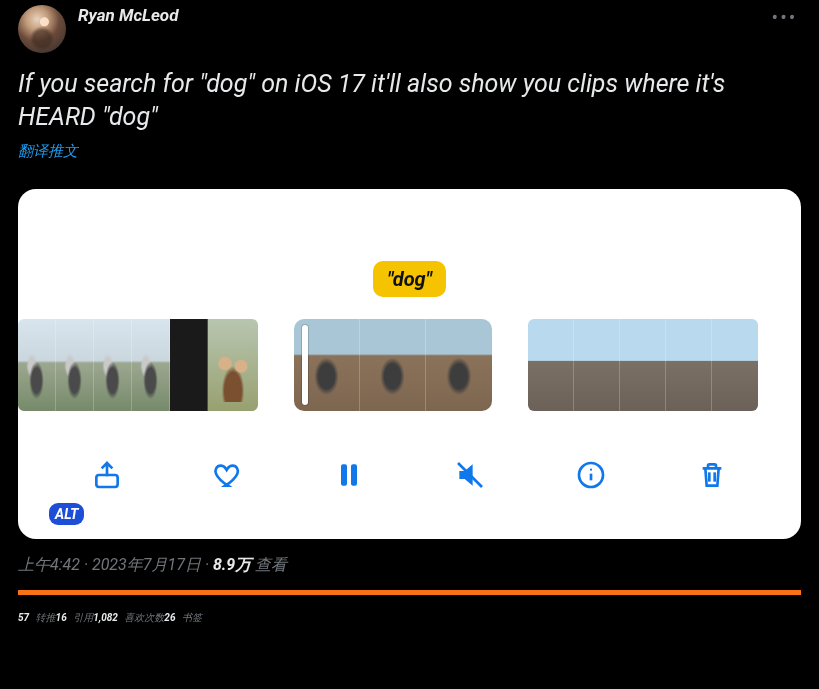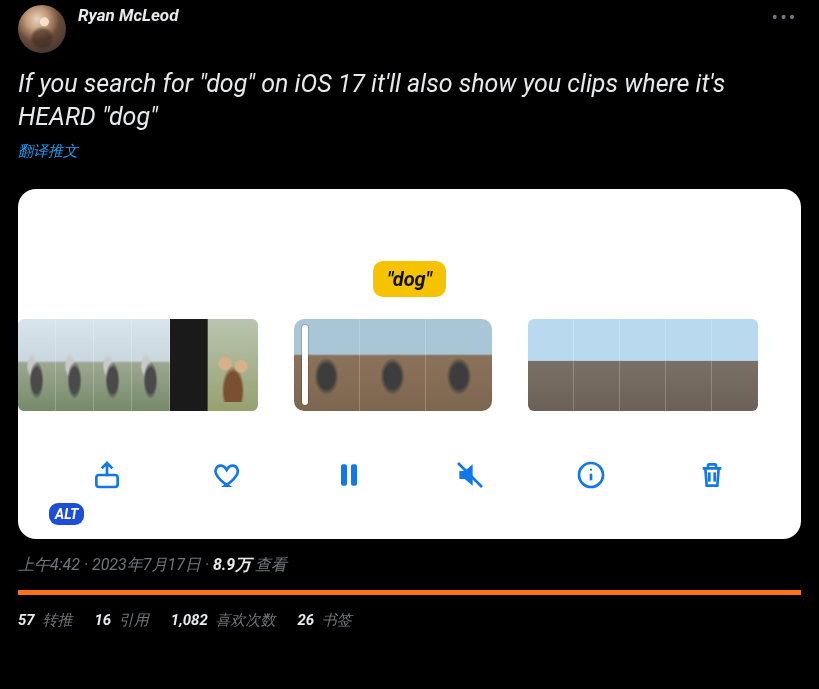--- a/index.html
+++ b/index.html
@@ -214,23 +214,22 @@
     color: #71767b;
     padding-bottom: 14px;
     border-bottom: 5px solid #f97316;
   }
   .meta-row .views-num {
     color: #e7e9ea;
     font-weight: 700;
   }
   .stats-row {
     display: flex;
-    gap: 22px;
     padding: 16px 0 0 0;
-    font-size: 15px;
+    font-size: 10px;
     color: #71767b;
   }
   .stats-row .num {
     color: #e7e9ea;
     font-weight: 700;
     margin-right: 4px;
   }
   .stats-row span { cursor: pointer; }
 </style>
 </head>

